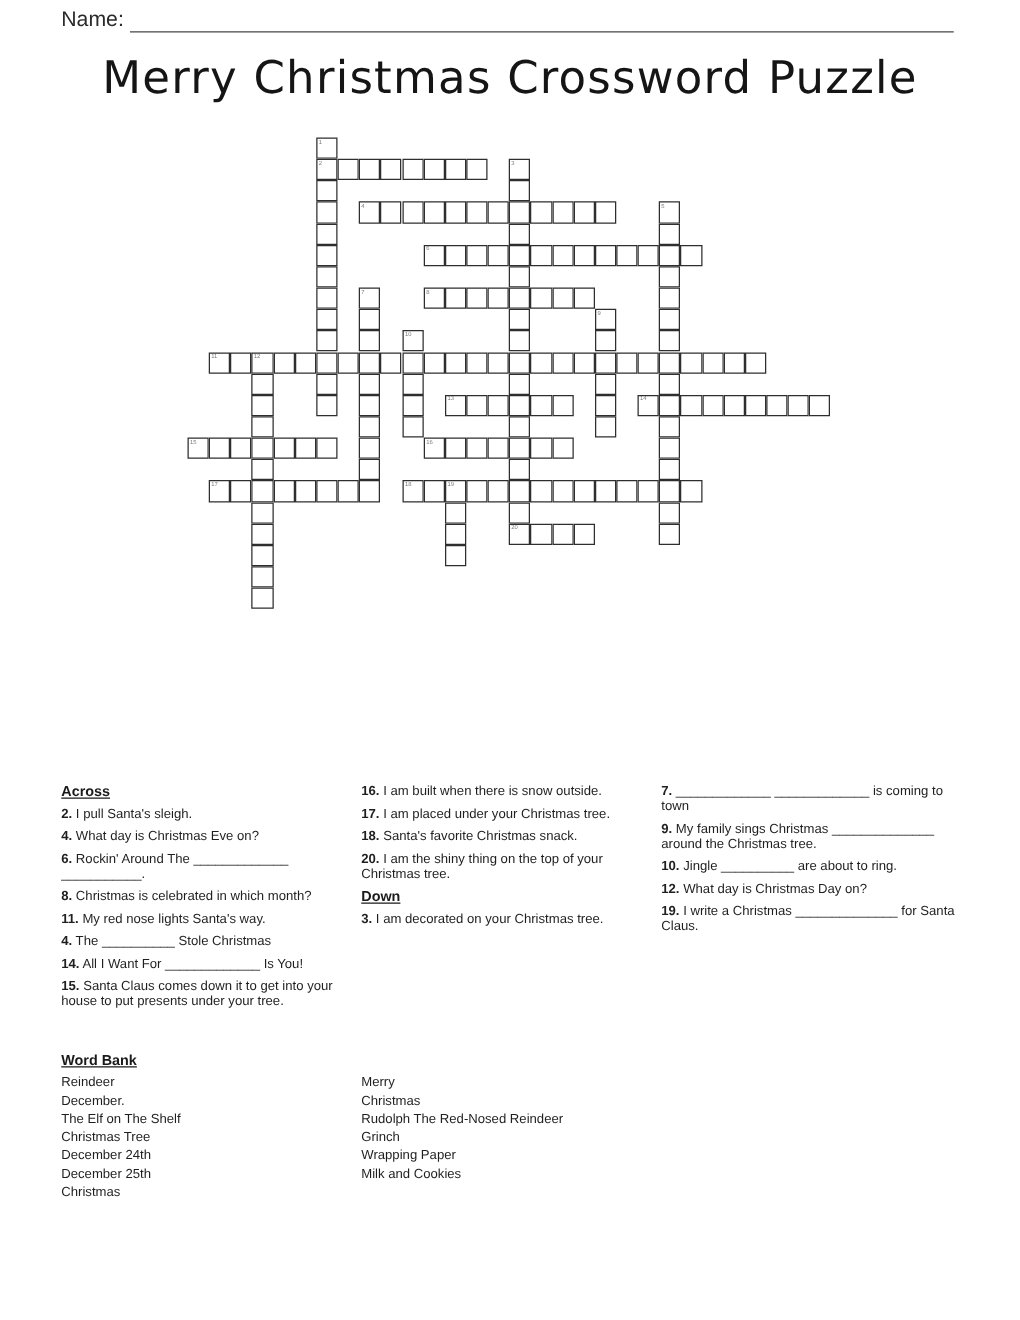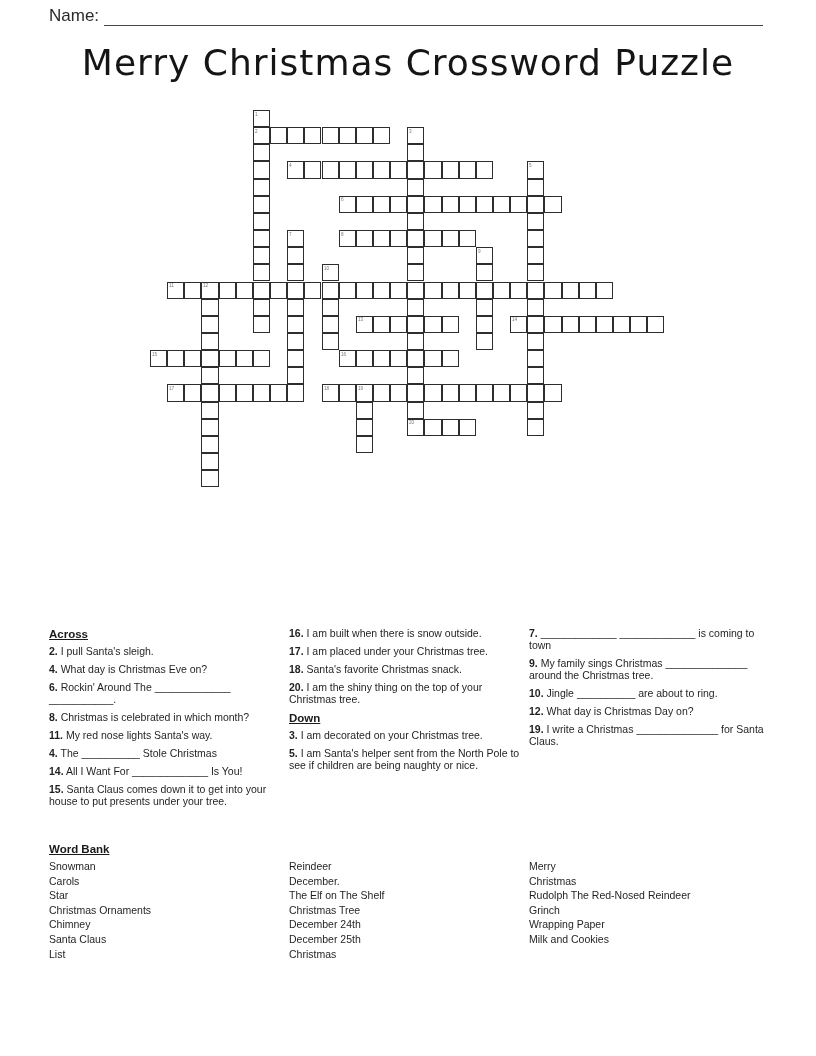--- a/index.html
+++ b/index.html
@@ -291,43 +291,33 @@
         <div class="clue"><b>14.</b> All I Want For _____________ Is You!</div>
         <div class="clue"><b>15.</b> Santa Claus comes down it to get into your house to put presents under your tree.</div>
       </div>
       <div class="clue-col">
         <div class="clue"><b>16.</b> I am built when there is snow outside.</div>
         <div class="clue"><b>17.</b> I am placed under your Christmas tree.</div>
         <div class="clue"><b>18.</b> Santa's favorite Christmas snack.</div>
         <div class="clue"><b>20.</b> I am the shiny thing on the top of your Christmas tree.</div>
         <div class="sec-heading">Down</div>
         <div class="clue"><b>3.</b> I am decorated on your Christmas tree.</div>
-        <div class="clue"><b>5.</b> I am Santa's helper sent from the North Pole to see if children are being naughty or nice.</div>
       </div>
       <div class="clue-col">
         <div class="clue"><b>7.</b> _____________ _____________ is coming to town</div>
         <div class="clue"><b>9.</b> My family sings Christmas ______________ around the Christmas tree.</div>
         <div class="clue"><b>10.</b> Jingle __________ are about to ring.</div>
         <div class="clue"><b>12.</b> What day is Christmas Day on?</div>
         <div class="clue"><b>19.</b> I write a Christmas ______________ for Santa Claus.</div>
       </div>
     </div>
 
   <div class="wordbank">
     <div class="wb-heading">Word Bank</div>
     <div class="wb-cols" id="wb-cols">
-        <div class="wb-col">
-          <div class="wb-item">Snowman</div>
-          <div class="wb-item">Carols</div>
-          <div class="wb-item">Star</div>
-          <div class="wb-item">Christmas Ornaments</div>
-          <div class="wb-item">Chimney</div>
-          <div class="wb-item">Santa Claus</div>
-          <div class="wb-item">List</div>
-        </div>
         <div class="wb-col">
           <div class="wb-item">Reindeer</div>
           <div class="wb-item">December.</div>
           <div class="wb-item">The Elf on The Shelf</div>
           <div class="wb-item">Christmas Tree</div>
           <div class="wb-item">December 24th</div>
           <div class="wb-item">December 25th</div>
           <div class="wb-item">Christmas</div>
         </div>
         <div class="wb-col">

